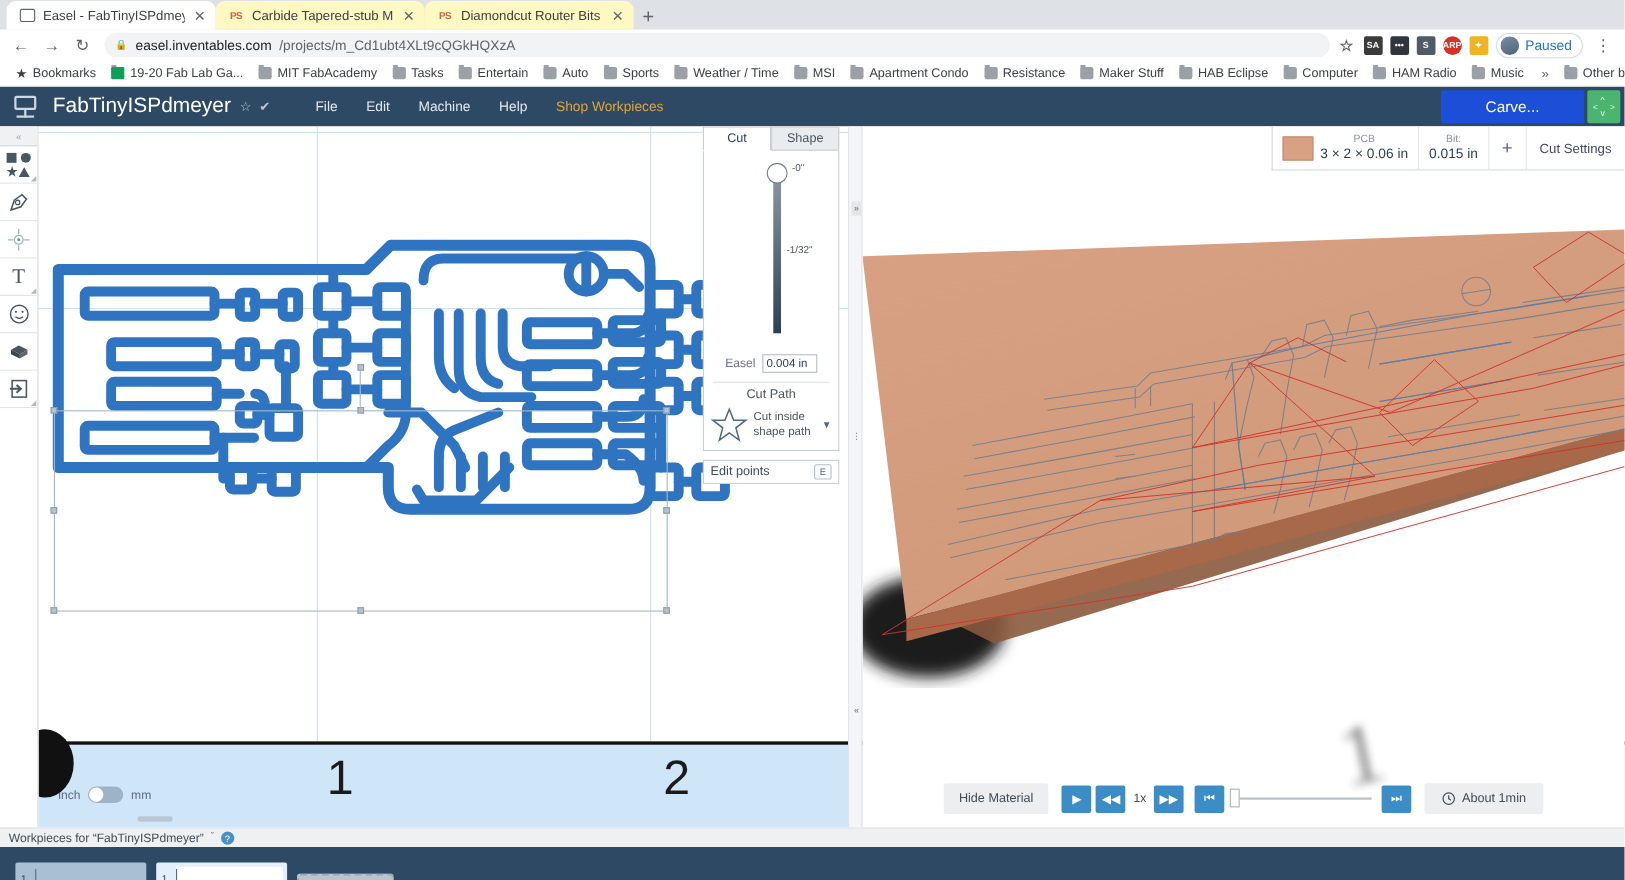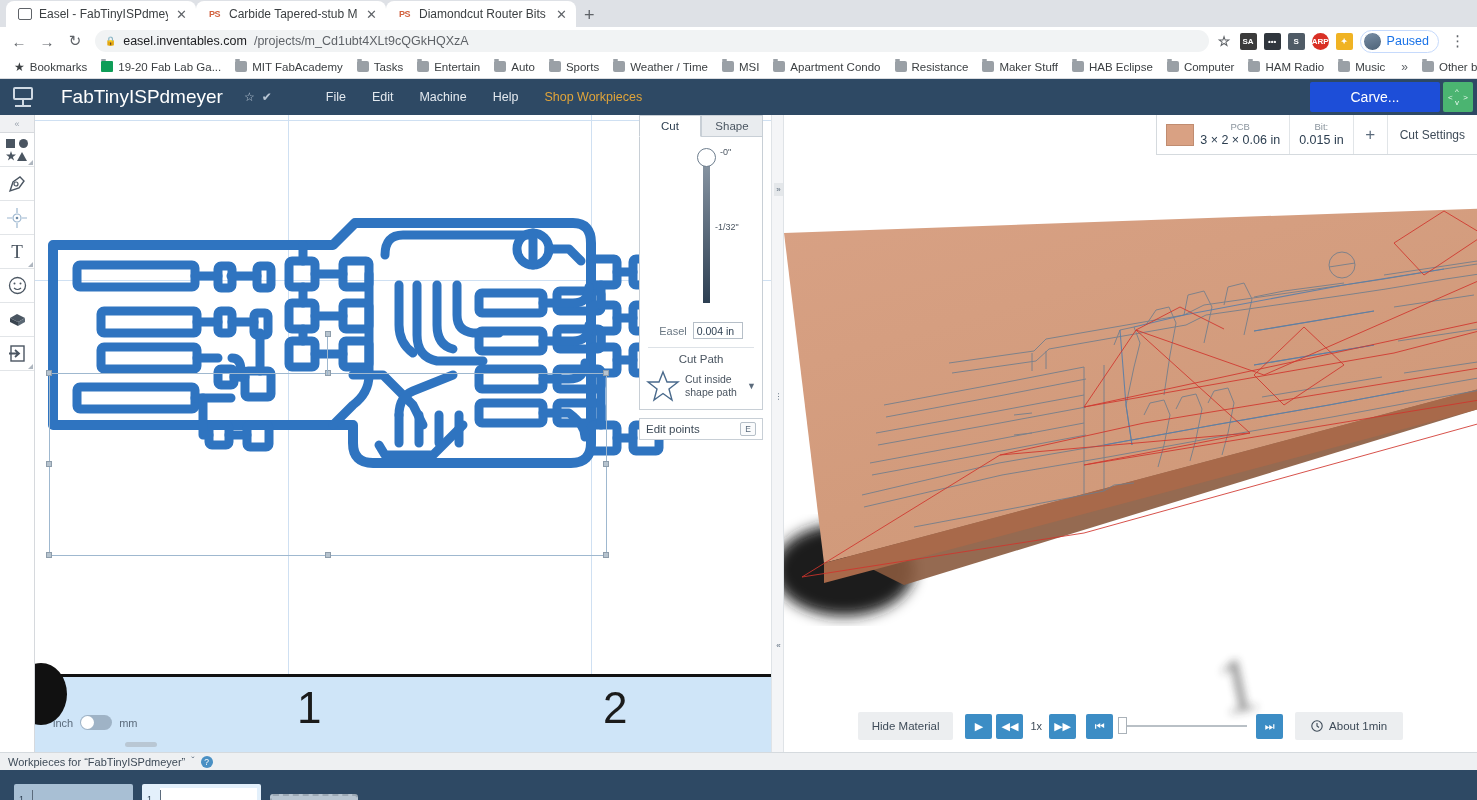--- a/index.html
+++ b/index.html
@@ -5,21 +5,21 @@
   * { box-sizing: border-box; margin:0; padding:0; }
   html,body { width:1477px; height:800px; overflow:hidden; background:#fff;
               font-family:"Liberation Sans", sans-serif; }
 
   
   .browser { width:1477px; }
   .tabstrip { height:27px; background:#dee1e6; display:flex; align-items:flex-end; padding-left:6px; }
   .tab { height:26px; display:flex; align-items:center; gap:7px; padding:0 8px 0 11px;
          font-size:12px; color:#3c4043; border-radius:8px 8px 0 0; max-width:190px; }
   .tab.active { background:#fff; }
-  .tab.inactive { background:#ffffff; color:#3c4043; }
+  .tab.inactive { background:#fef9c3; color:#3c4043; }
   .tab .favicon { width:15px; height:15px; flex:0 0 15px; display:flex; align-items:center;
                   justify-content:center; font-size:8px; font-weight:bold; }
   .tab .fav-easel { width:14px; height:12px; border:1.6px solid #5f6368; border-radius:2px; position:relative; }
   .tab .fav-ps { color:#d1603d; font-size:9px; font-weight:bold; letter-spacing:-0.5px; }
   .tab .ttl { white-space:nowrap; overflow:hidden; text-overflow:clip; flex:1; }
   .tab .tclose { font-size:13px; color:#5f6368; line-height:1; padding:0 1px; }
   .newtab { font-size:18px; color:#5f6368; margin:0 0 3px 8px; line-height:1; }
 
   .navbar { height:28px; background:#fff; display:flex; align-items:center; gap:2px; padding:0 6px; }
   .navbtn { width:26px; height:26px; display:flex; align-items:center; justify-content:center;
@@ -43,21 +43,21 @@
   .bm { display:flex; align-items:center; gap:5px; padding:2px 6px; white-space:nowrap; }
   .bmico { width:12px; height:11px; background:#9aa0a6; border-radius:1px 2px 2px 2px; position:relative; flex:0 0 12px;}
   .bmico::before{content:"";position:absolute;top:-2px;left:0;width:5px;height:2px;background:#9aa0a6;border-radius:1px;}
   .bmico.sheets{ background:#0f9d58; border-radius:1px; }
   .star-g { color:#3c4043; font-size:12px; }
   .bm-spacer{ flex:1; }
   .chev2 { color:#5f6368; font-size:12px; padding:0 6px; }
 
   
   .app { width:1477px; height:673px; position:relative; background:#fff; }
-  .apphead { height:36px; background:#2e4964; display:flex; align-items:center; padding-left:8px;gap:13px; }
+  .apphead { height:36px; background:#2e4964; display:flex; align-items:center; padding-left:8px; }
   .easel-logo { width:22px; height:20px; position:relative; margin:0 14px 0 4px; }
   .easel-logo .scr { position:absolute; left:1px; top:0; width:20px; height:13px;
                      border:2px solid #cfd9e3; border-radius:2px; }
   .easel-logo .leg { position:absolute; left:10px; top:13px; width:2px; height:7px; background:#cfd9e3; }
   .easel-logo .lg2 { position:absolute; left:3px; top:18px; width:16px; height:2px; background:#cfd9e3; }
   .proj-title { color:#fff; font-size:19px; font-weight:400; }
   .proj-icons { color:#b9c6d4; font-size:12px; margin-left:8px; display:flex; gap:7px; align-items:center; }
   .menus { display:flex; gap:0; margin-left:28px; }
   .menus a { color:#e3e9ef; font-size:12.5px; padding:6px 13px; text-decoration:none; }
   .menus a.shop { color:#e0a43a; }

